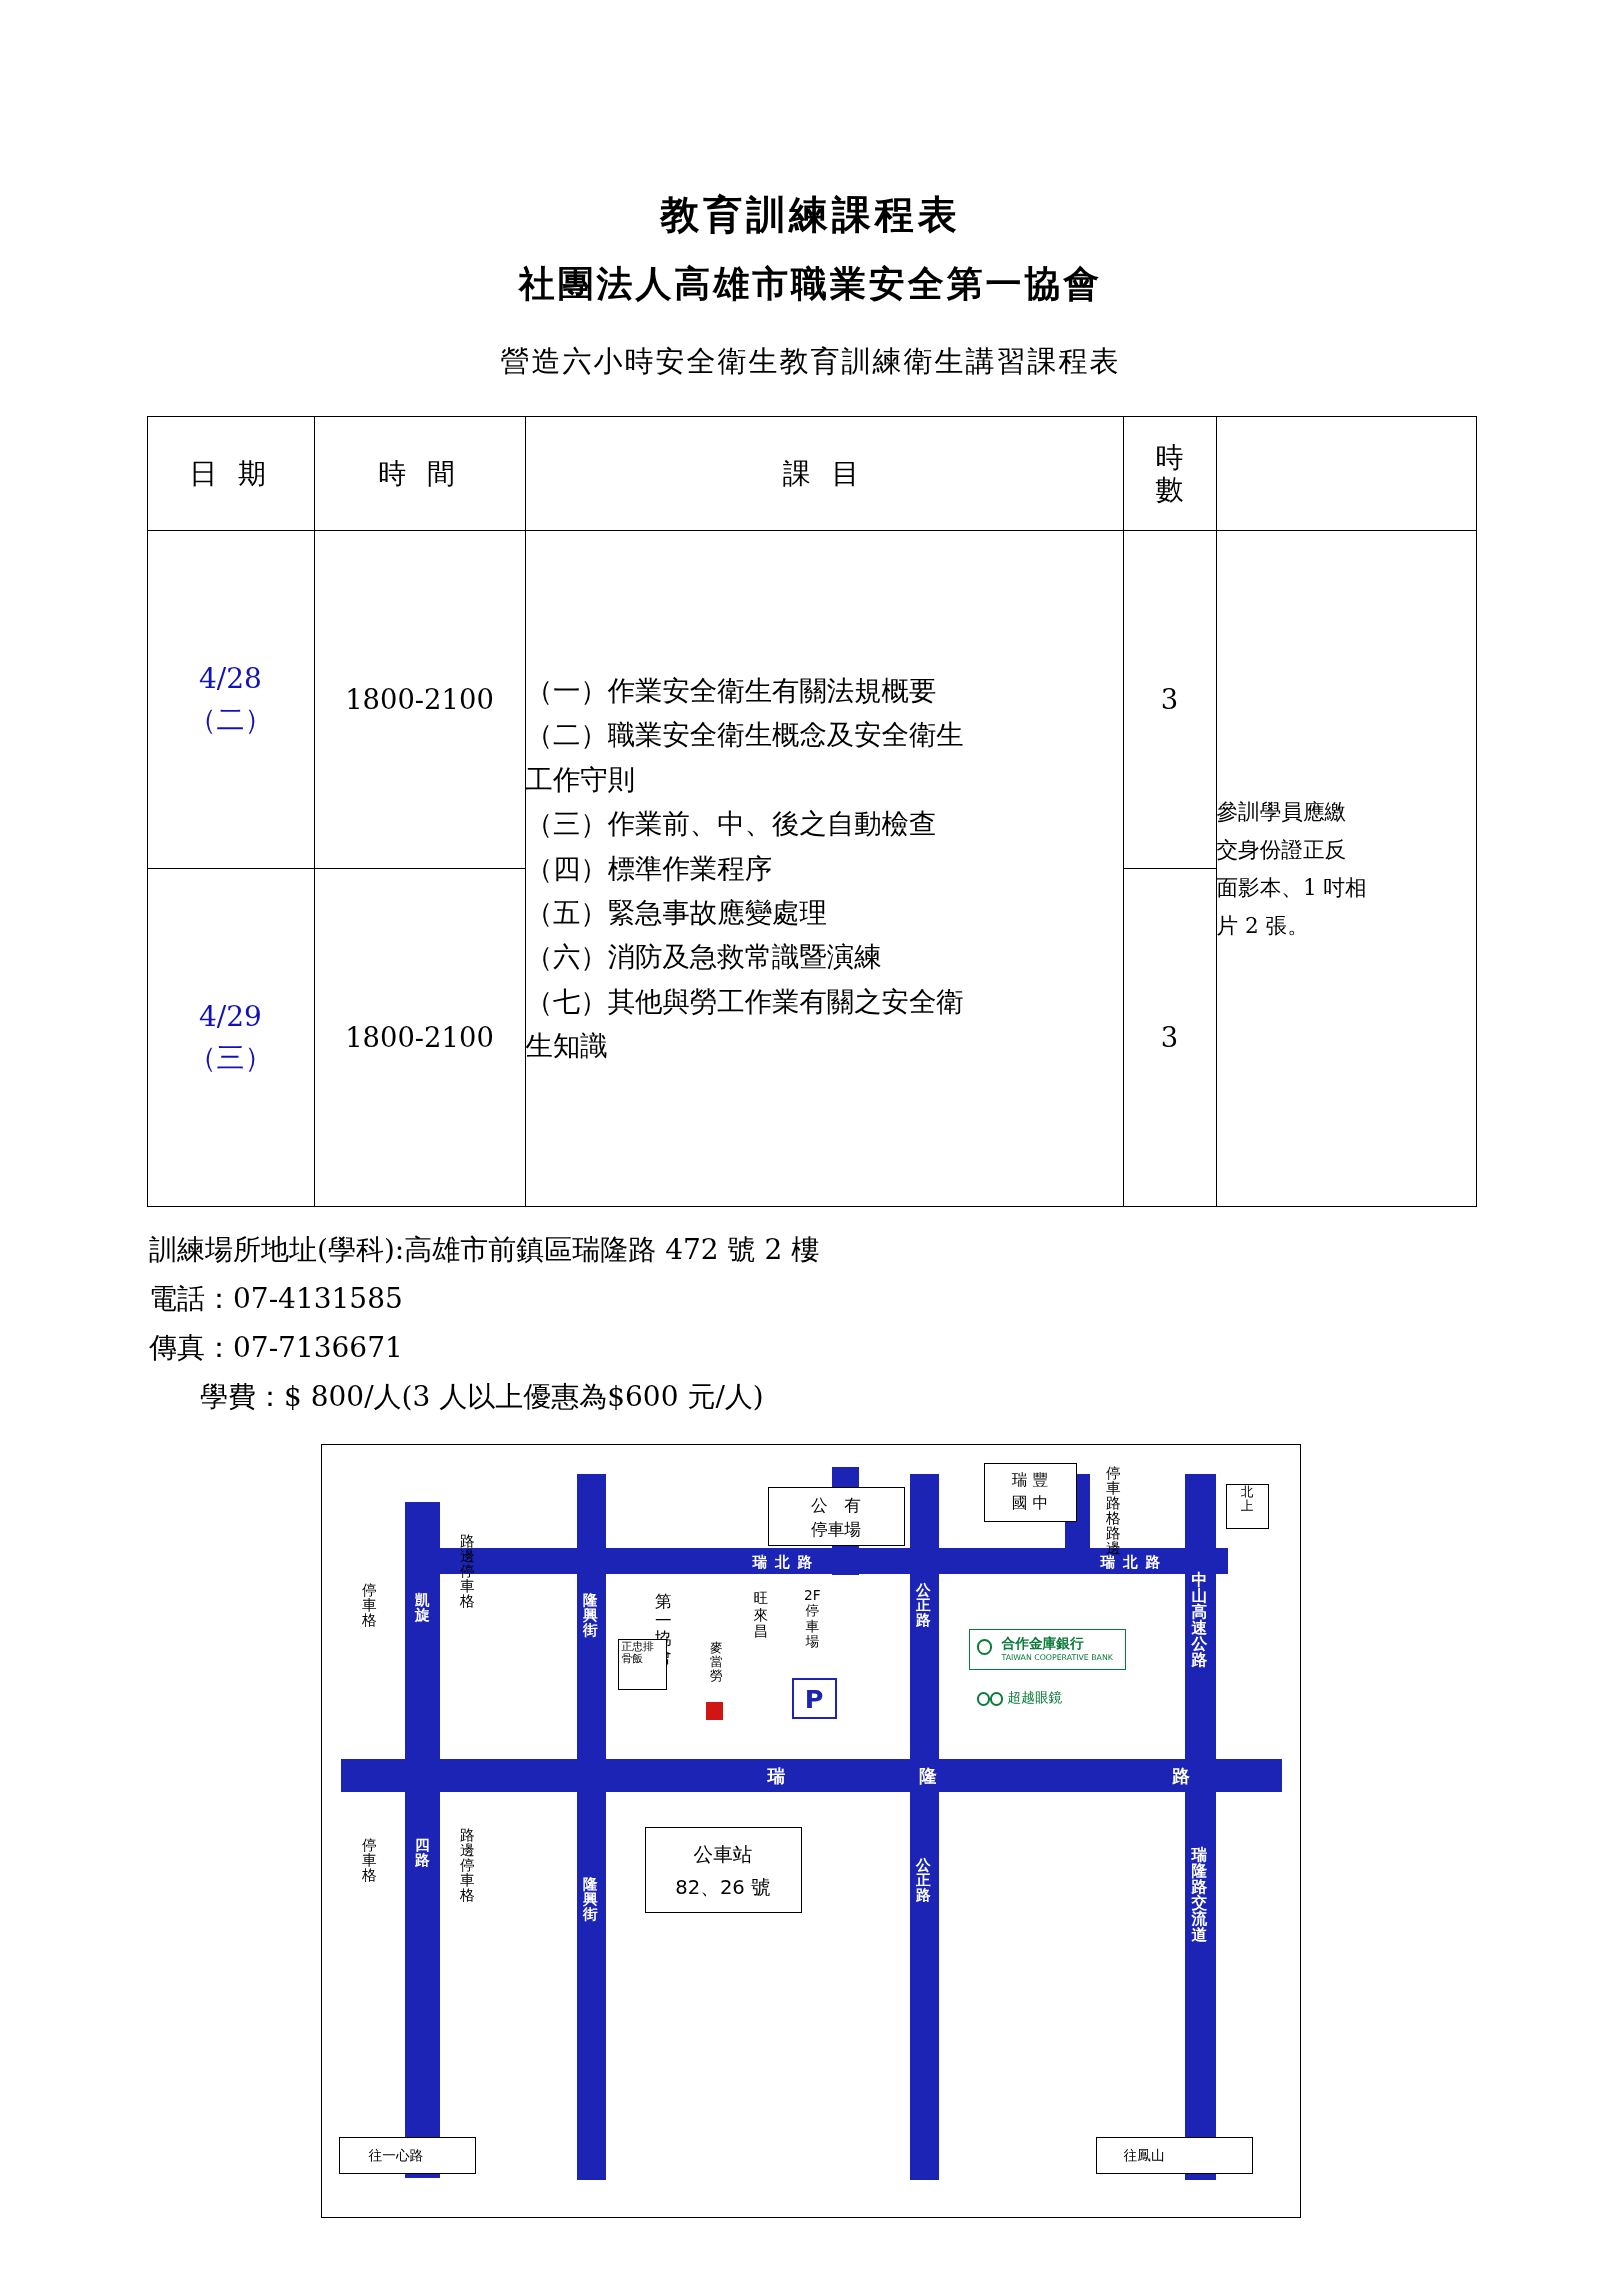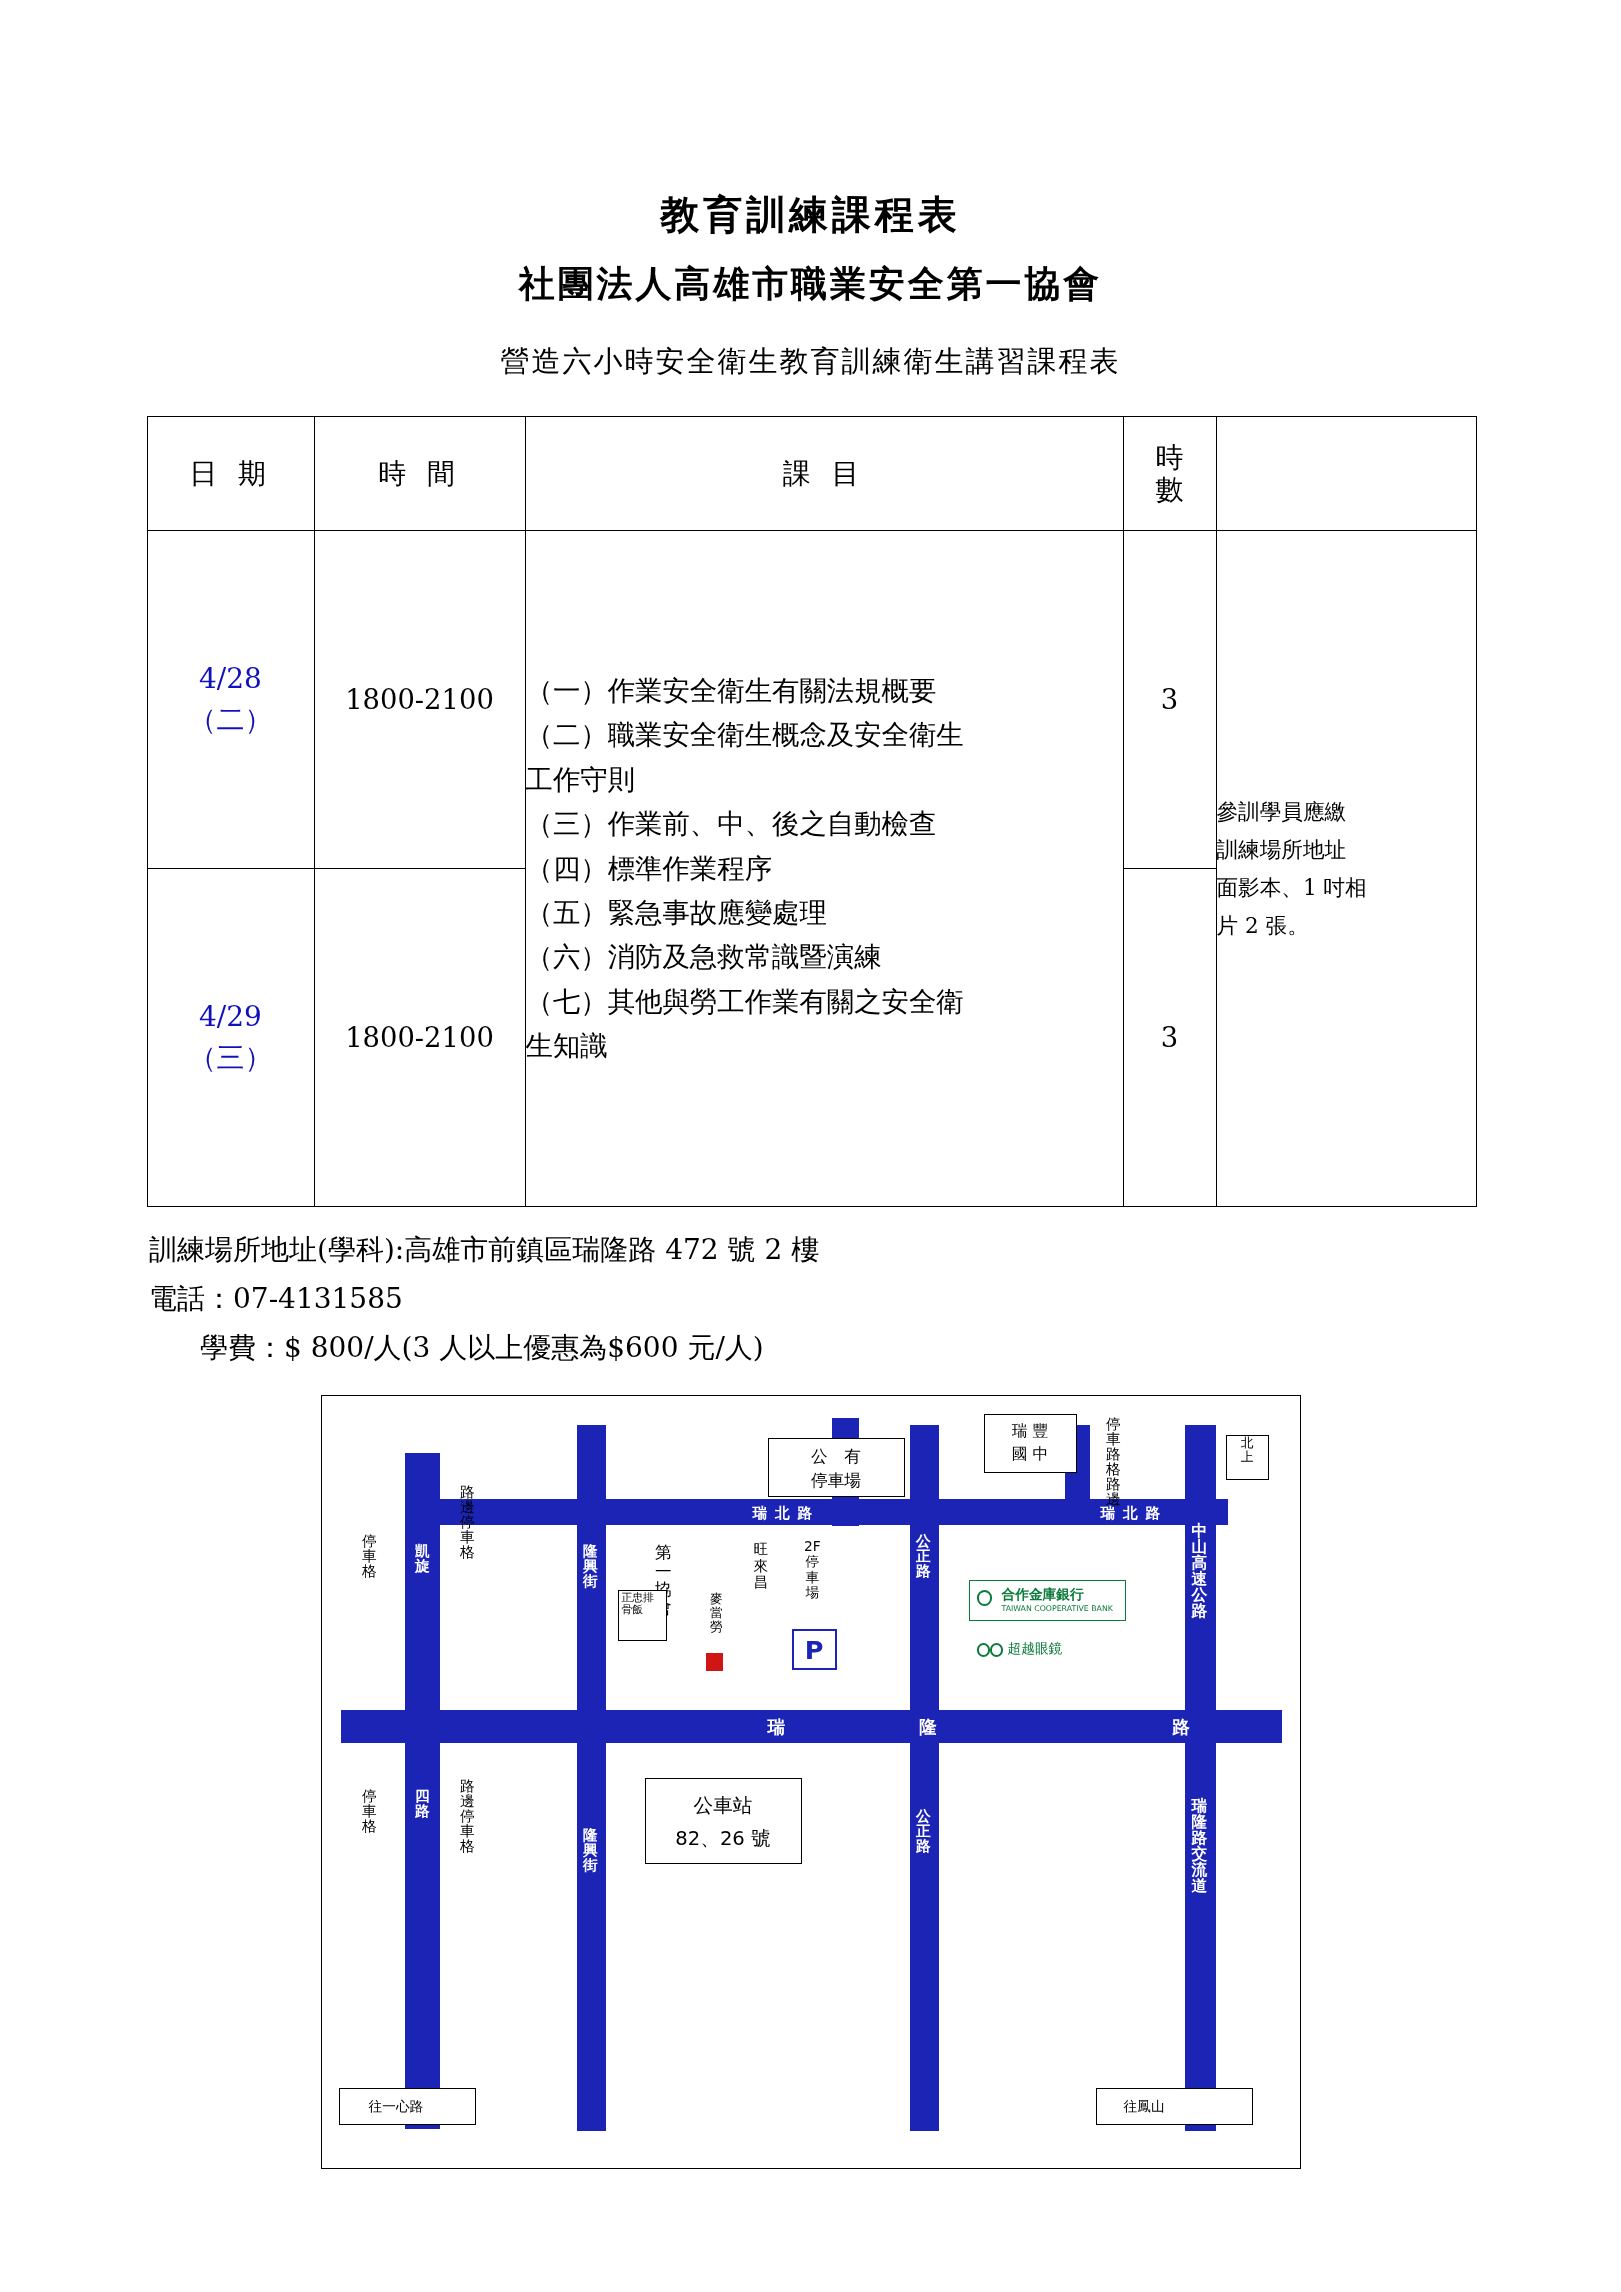--- a/index.html
+++ b/index.html
@@ -292,40 +292,41 @@
           <div class="line">（三）作業前、中、後之自動檢查</div>
           <div class="line">（四）標準作業程序</div>
           <div class="line">（五）緊急事故應變處理</div>
           <div class="line">（六）消防及急救常識暨演練</div>
           <div class="line">（七）其他與勞工作業有關之安全衛</div>
           <div class="line">生知識</div>
         </td>
         <td class="cell-hours">3</td>
         <td class="cell-note" rowspan="2">
           <div>參訓學員應繳</div>
-          <div>訓練場所地址</div>
+          <div>交身份證正反</div>
           <div>面影本、1 吋相</div>
           <div>片 2 張。</div>
         </td>
       </tr>
       <tr class="row-b">
         <td class="cell-date">
           <div>4/29</div>
           <div>（三）</div>
         </td>
         <td class="cell-time">1800-2100</td>
         <td class="cell-hours">3</td>
       </tr>
     </tbody>
       </table>
   </div>
 
   <div class="info">
     <span class="l">訓練場所地址(學科):高雄市前鎮區瑞隆路 472 號 2 樓</span>
     <span class="l">電話：07-4131585</span>
+    <span class="l">傳真：07-7136671</span>
     <span class="l indent">學費：$ 800/人(3 人以上優惠為$600 元/人)</span>
   </div>
 
   <div class="map-wrap">
 
     <div class="road" style="left:83px; top:103px; width:823px; height:25.5px;"></div>
     <div class="road" style="left:19.6px; top:314px; width:941px; height:33px;"></div>
 
     <div class="road" style="left:83px; top:57px; width:35px; height:676px;"></div>
     <div class="road" style="left:255px; top:29px; width:29px; height:706px;"></div>

